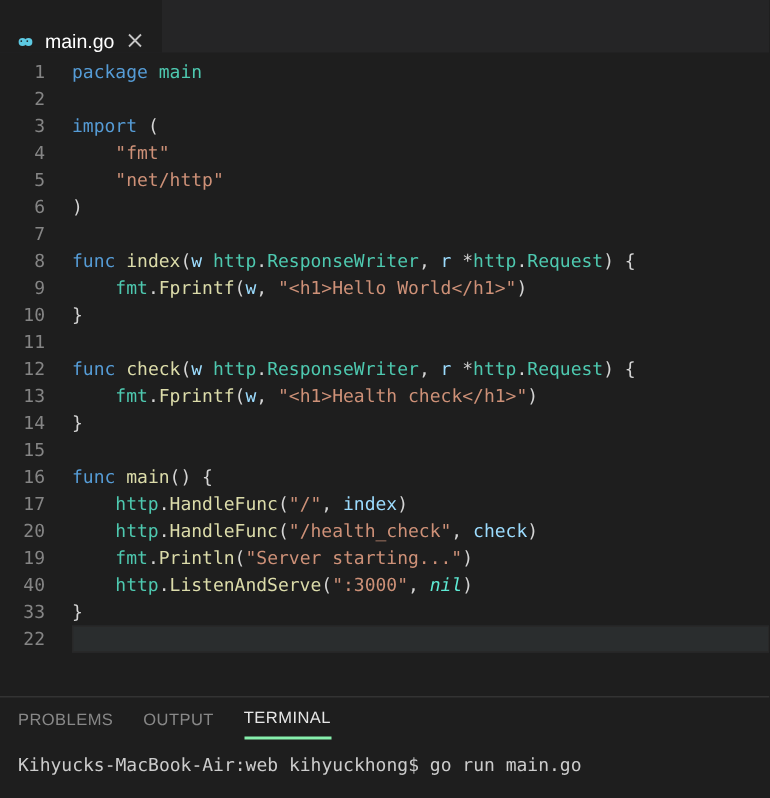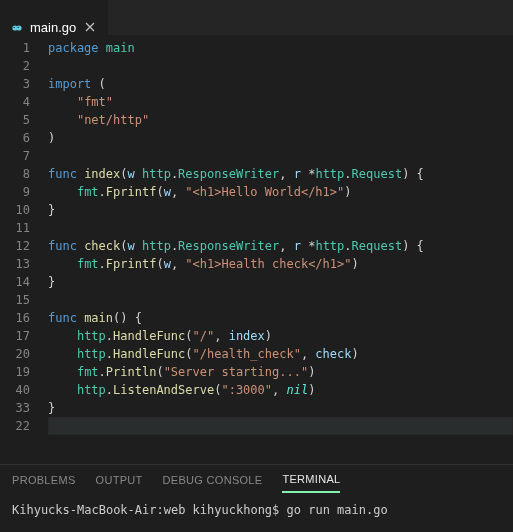--- a/index.html
+++ b/index.html
@@ -148,17 +148,16 @@
       <div>40</div>
       <div>33</div>
       <div>22</div>
     </div>
   <div class="code" id="code"><div class="line"><span class="kw">package</span><span class="op"> </span><span class="pkg">main</span></div><div class="line"></div><div class="line"><span class="kw">import</span><span class="op"> (</span></div><div class="line"><span class="op">    </span><span class="str">"fmt"</span></div><div class="line"><span class="op">    </span><span class="str">"net/http"</span></div><div class="line"><span class="op">)</span></div><div class="line"></div><div class="line"><span class="kw">func</span><span class="op"> </span><span class="fn">index</span><span class="op">(</span><span class="var">w</span><span class="op"> </span><span class="typ">http</span><span class="op">.</span><span class="typ">ResponseWriter</span><span class="op">, </span><span class="var">r</span><span class="op"> *</span><span class="typ">http</span><span class="op">.</span><span class="typ">Request</span><span class="op">) {</span></div><div class="line"><span class="op">    </span><span class="typ">fmt</span><span class="op">.</span><span class="fn">Fprintf</span><span class="op">(</span><span class="var">w</span><span class="op">, </span><span class="str">"&lt;h1&gt;Hello World&lt;/h1&gt;"</span><span class="op">)</span></div><div class="line"><span class="op">}</span></div><div class="line"></div><div class="line"><span class="kw">func</span><span class="op"> </span><span class="fn">check</span><span class="op">(</span><span class="var">w</span><span class="op"> </span><span class="typ">http</span><span class="op">.</span><span class="typ">ResponseWriter</span><span class="op">, </span><span class="var">r</span><span class="op"> *</span><span class="typ">http</span><span class="op">.</span><span class="typ">Request</span><span class="op">) {</span></div><div class="line"><span class="op">    </span><span class="typ">fmt</span><span class="op">.</span><span class="fn">Fprintf</span><span class="op">(</span><span class="var">w</span><span class="op">, </span><span class="str">"&lt;h1&gt;Health check&lt;/h1&gt;"</span><span class="op">)</span></div><div class="line"><span class="op">}</span></div><div class="line"></div><div class="line"><span class="kw">func</span><span class="op"> </span><span class="fn">main</span><span class="op">() {</span></div><div class="line"><span class="op">    </span><span class="typ">http</span><span class="op">.</span><span class="fn">HandleFunc</span><span class="op">(</span><span class="str">"/"</span><span class="op">, </span><span class="var">index</span><span class="op">)</span></div><div class="line"><span class="op">    </span><span class="typ">http</span><span class="op">.</span><span class="fn">HandleFunc</span><span class="op">(</span><span class="str">"/health_check"</span><span class="op">, </span><span class="var">check</span><span class="op">)</span></div><div class="line"><span class="op">    </span><span class="typ">fmt</span><span class="op">.</span><span class="fn">Println</span><span class="op">(</span><span class="str">"Server starting..."</span><span class="op">)</span></div><div class="line"><span class="op">    </span><span class="typ">http</span><span class="op">.</span><span class="fn">ListenAndServe</span><span class="op">(</span><span class="str">":3000"</span><span class="op">, </span><span class="const">nil</span><span class="op">)</span></div><div class="line"><span class="op">}</span></div><div class="line cur"></div></div>
 </div>
 
 <div class="panel-tabs">
   <div class="ptab">PROBLEMS</div>
   <div class="ptab">OUTPUT</div>
-  <div class="ptab">DEBUG CONSOLE</div>
   <div class="ptab active">TERMINAL</div>
 </div>
 
 <div class="terminal"><div><span class="prompt-path">Kihyucks-MacBook-Air:web kihyuckhong$ </span><span>go run main.go</span></div></div>
 
 </body></html>

